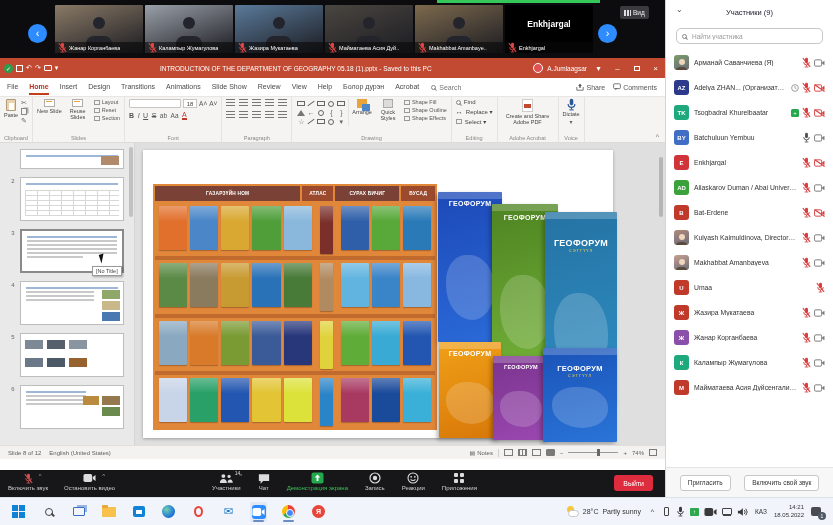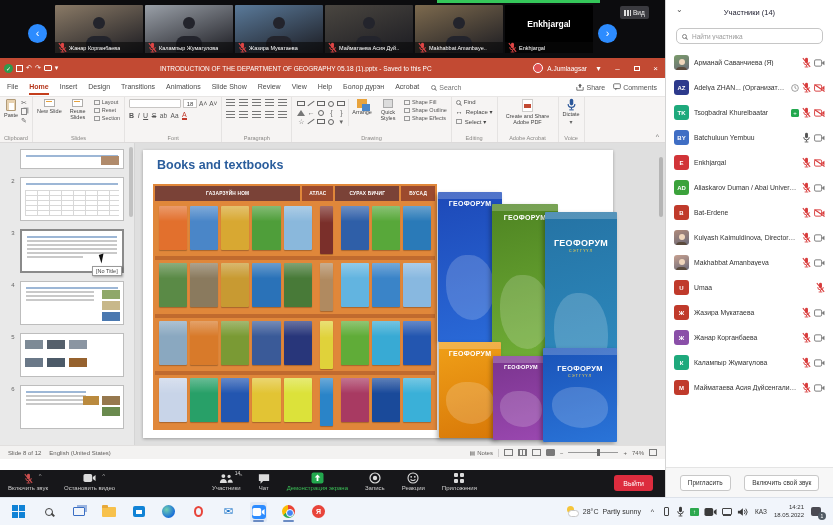--- a/index.html
+++ b/index.html
@@ -556,21 +556,20 @@
               <div class="tl" style="margin-right:34px"></div>
               <div class="tl" style="margin-right:34px"></div>
               <div class="timg" style="right:3px;top:10px;background:#96784e"></div>
               <div class="timg" style="right:3px;top:21px;background:#6a8a4e"></div>
               <div class="timg" style="right:24px;top:10px;width:16px;background:#ba8a3e"></div>
             </div>
           </div>
         </div>
       <div class="slidearea">
         <div class="slide">
-          <div class="stitle">Books and textbooks</div>
           <div class="poster">
             <div class="pcats">
                 <div class="pcat" style="width: 52%; background: rgb(122, 66, 55);">ГАЗАРЗҮЙН НОМ</div>
                 <div class="pcat" style="width: 11%; background: rgb(156, 74, 46);">АТЛАС</div>
                 <div class="pcat" style="width: 23%; background: rgb(122, 66, 55);">СУРАХ БИЧИГ</div>
                 <div class="pcat" style="width: 12%; background: rgb(156, 74, 46);">БУСАД</div>
               </div>
             <div class="shelf">
                 <div class="shelfrow">
                   <div class="book" style="background: linear-gradient(rgba(255, 255, 255, 0.3), rgba(255, 255, 255, 0) 35%), rgb(226, 112, 45);"></div>
@@ -754,21 +753,21 @@
           </span>
           <span class="zlbl">Приложения</span>
         </div>
       </div>
     <button class="leave">Выйти</button>
   </div>
 
   <div class="panel">
     <div class="phead">
       <span class="pchev">⌄</span>
-      <span class="phtitle">Участники (14)</span>
+      <span class="phtitle">Участники (9)</span>
     </div>
     <div class="psearch">
       <span class="sico"></span>
       <input placeholder="Найти участника" style="">
     </div>
     <div class="plist">
         <div class="prowp">
           <div class="pav" style="background: linear-gradient(160deg, rgb(122, 155, 106), rgb(107, 107, 122));">
             <span class="ph"></span>
           </div>

